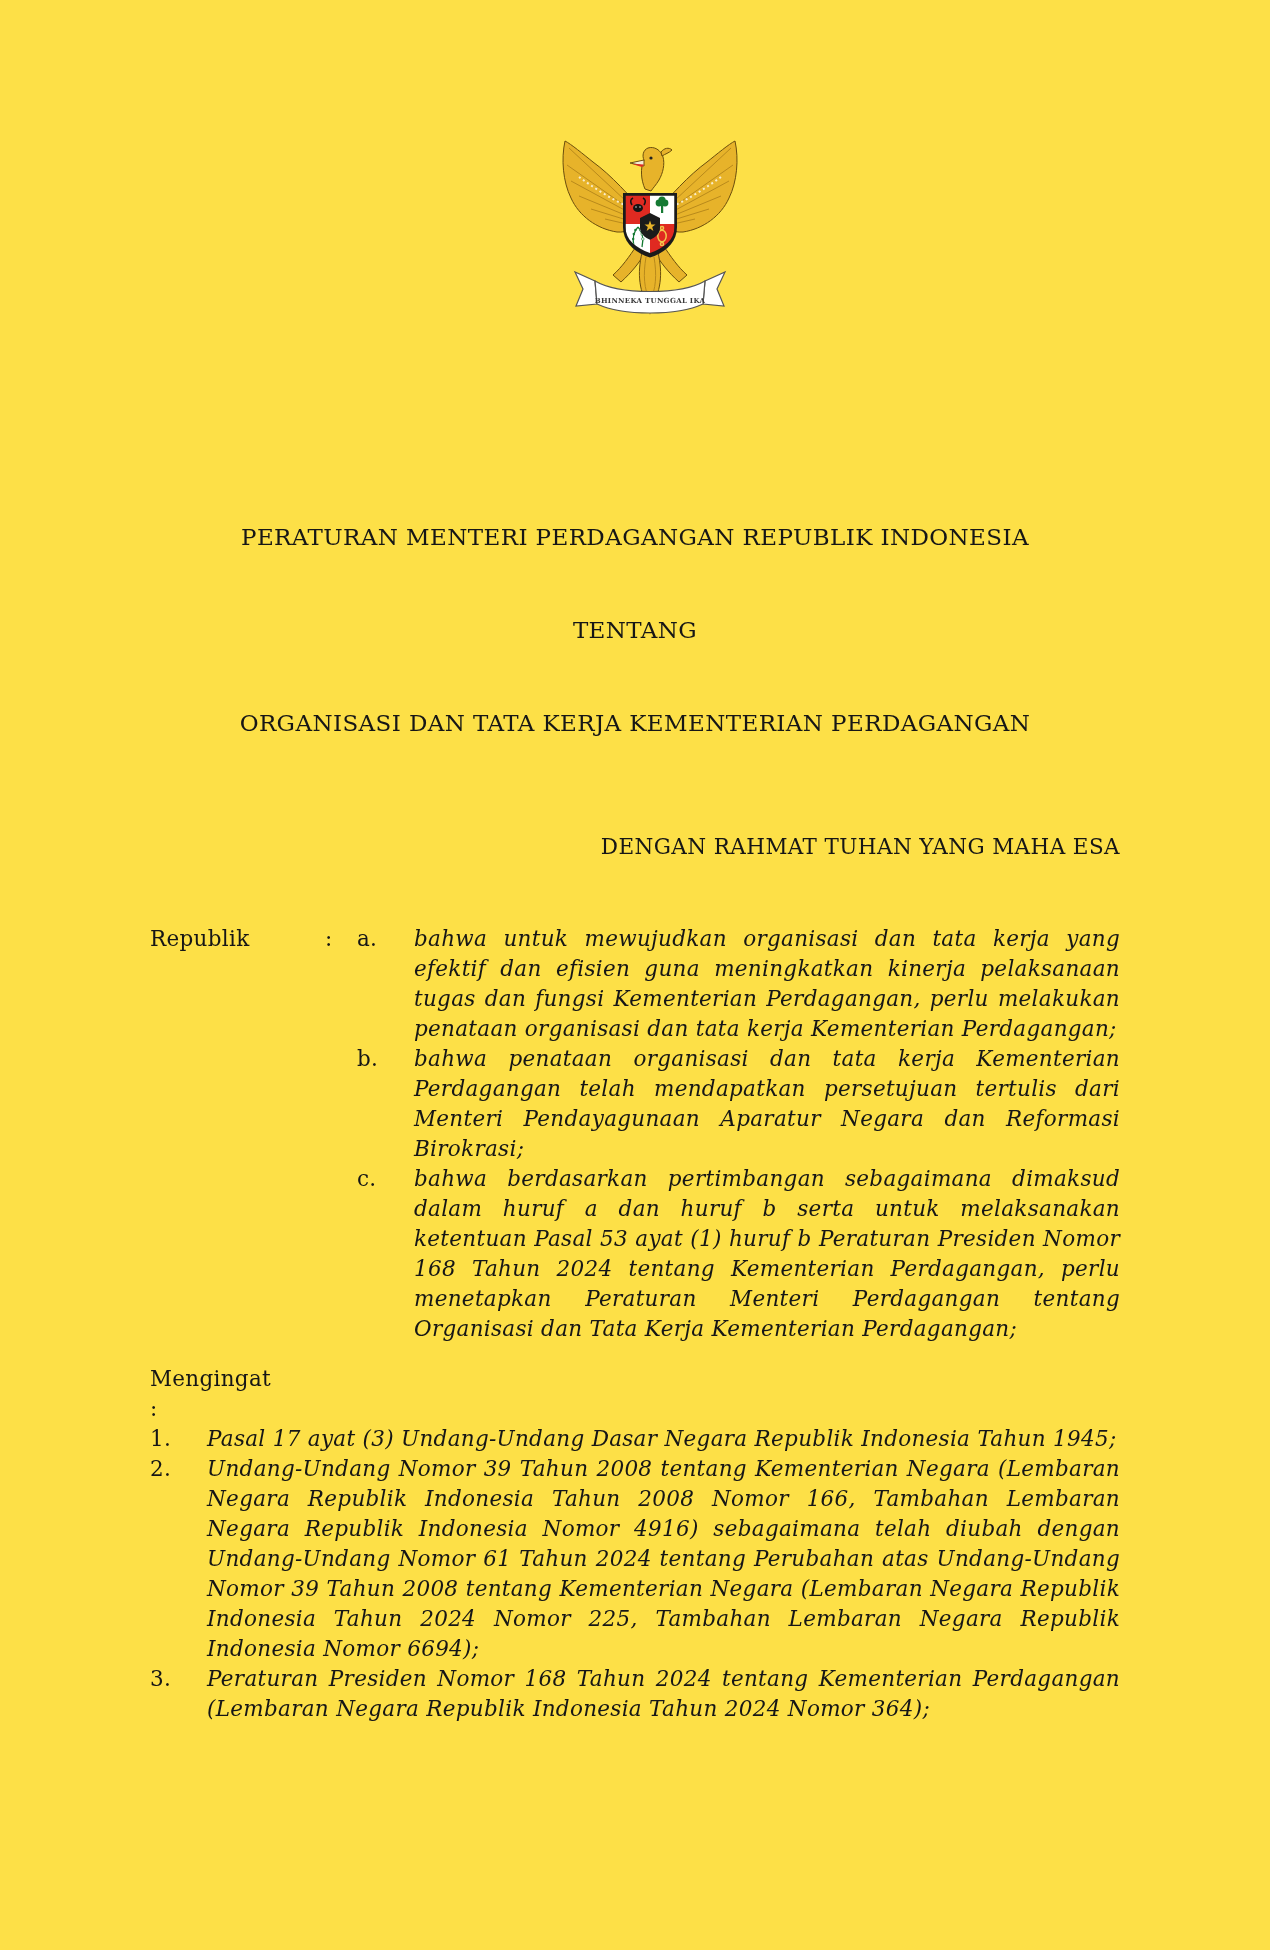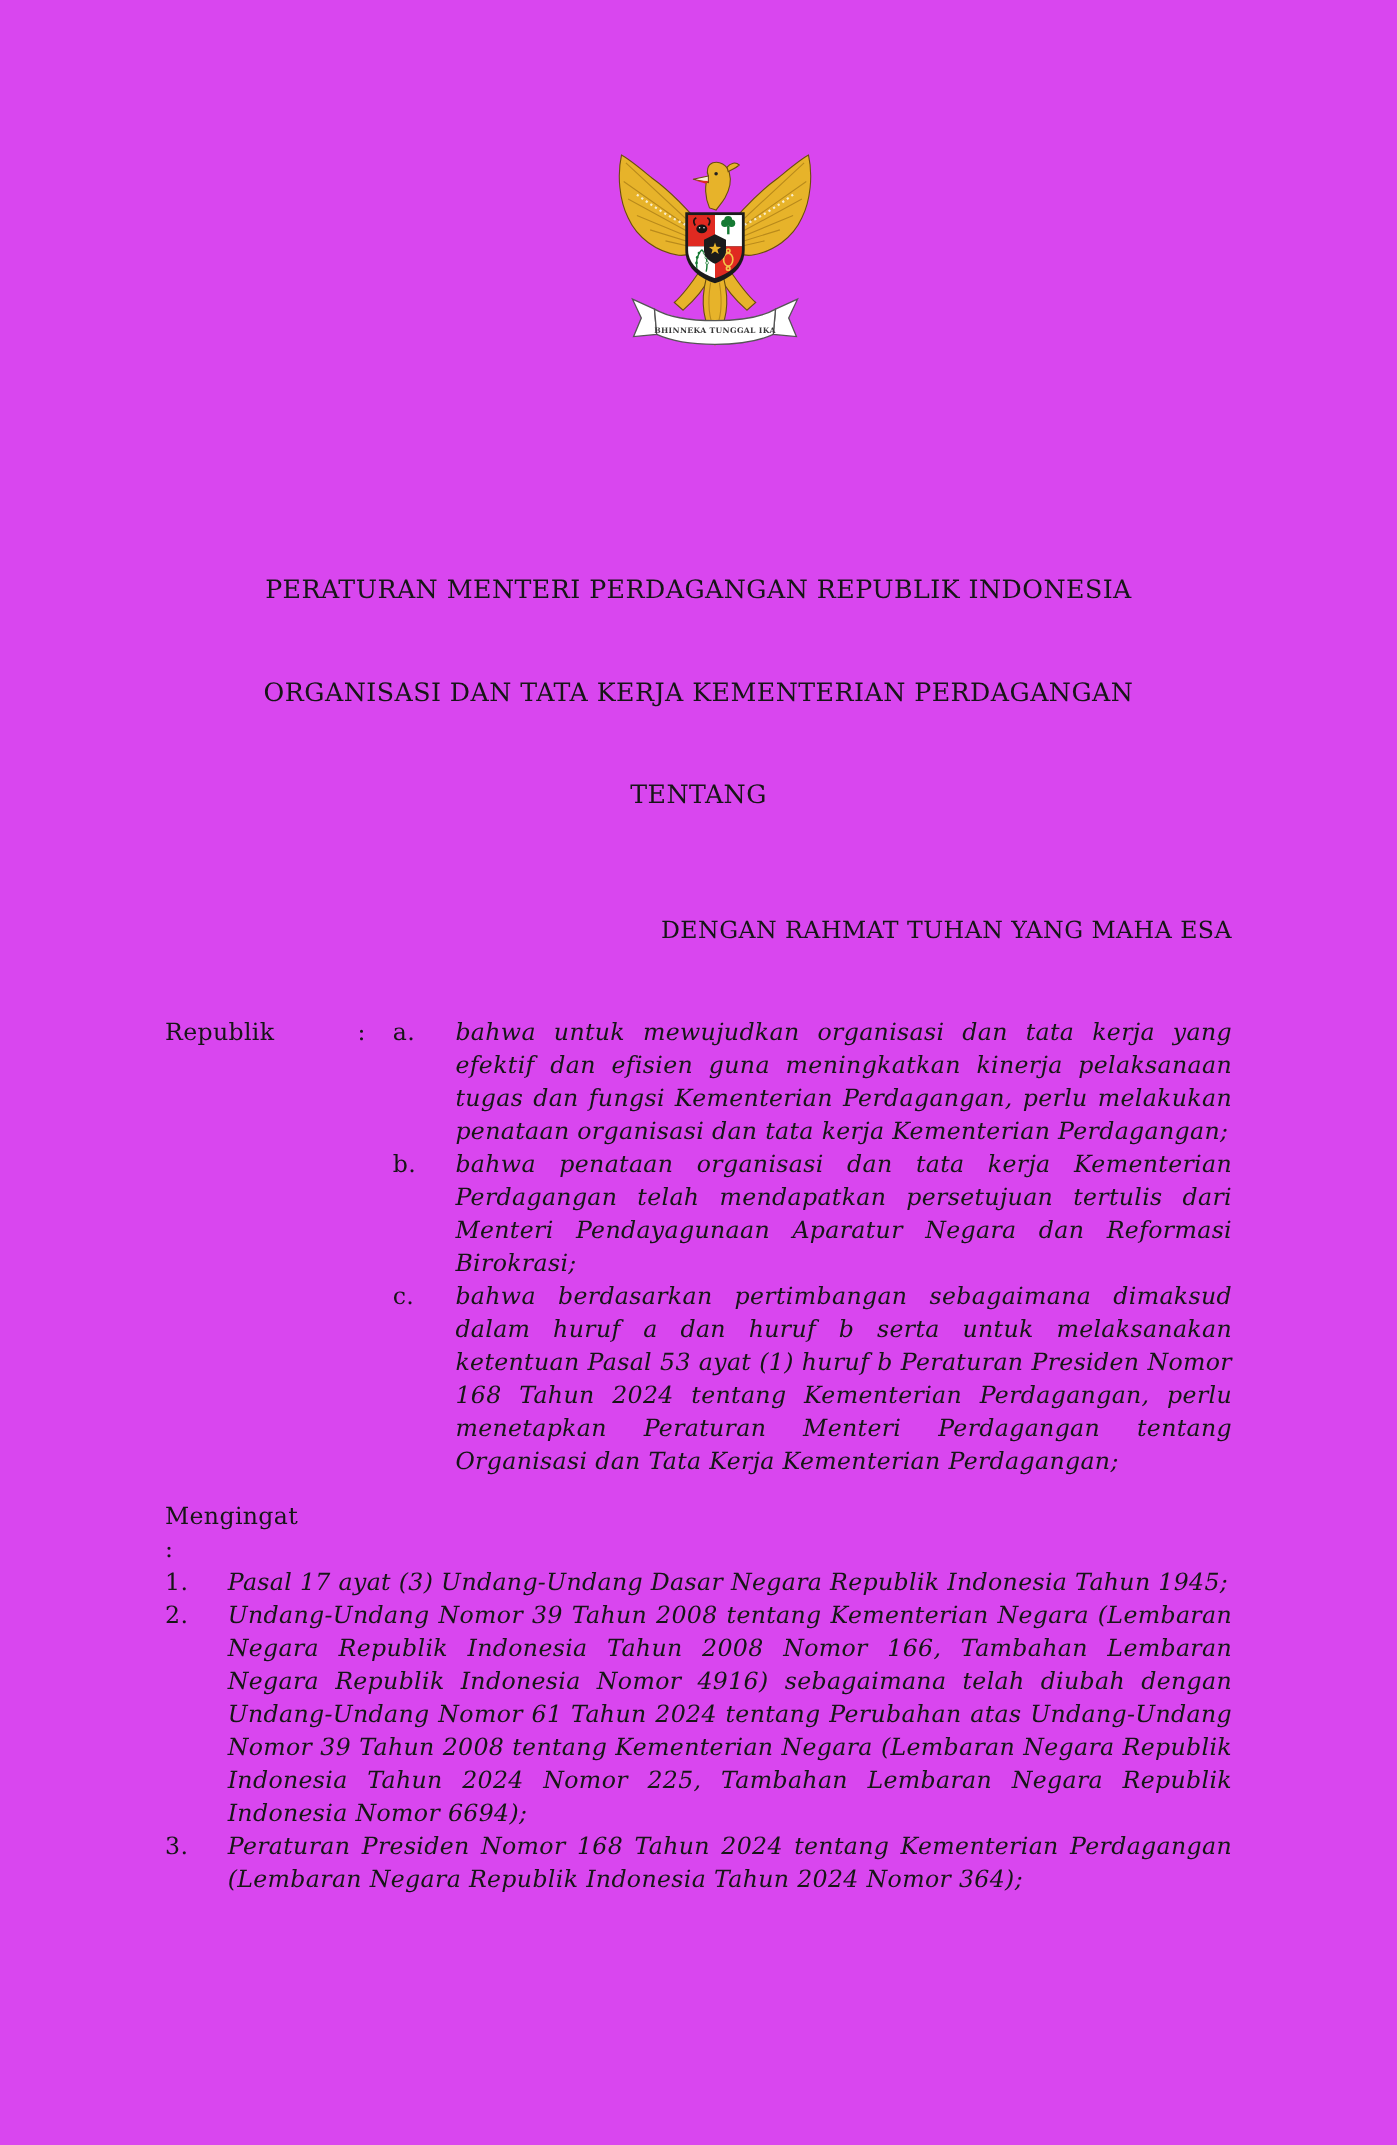--- a/index.html
+++ b/index.html
@@ -2,21 +2,21 @@
 <html style="--emblem-gold: #E7B32A; --emblem-gold-dark: #B98A1B; --shield-red: #E02A21; --shield-black: #1b1b1b; --leaf-green: #157a33; --text: #161616;"><head>
 <meta charset="utf-8">
 <style>
   html, body { margin: 0; padding: 0; background: #ffffff; }
   .page {
     position: relative;
     width: 1270px;
     height: 1950px;
     box-sizing: border-box;
     padding: 135px 150px 0 150px;
-    background: #d946ef;
+    background: #fde047;
     font-family: "DejaVu Serif", "Liberation Serif", serif;
     color: #161616;
     overflow: hidden;
   }
   .emblem-wrap { height: 190px; }
   .emblem-wrap svg {
     display: block;
     width: 182px;
     height: 190px;
     margin: 0 auto;
@@ -168,22 +168,22 @@
         </g>
 
         <path d="M91 78 L101 83 V92.5 C101 98.5 96.5 102.5 91 104.8 C85.5 102.5 81 98.5 81 92.5 V83 Z" fill="var(--shield-black)"></path>
         <polygon fill="var(--emblem-gold)" points="91,85.5 92.4,89.4 96.5,89.5 93.2,92 94.4,95.9 91,93.6 87.6,95.9 88.8,92 85.5,89.5 89.6,89.4"></polygon>
       </g>
     </svg>
   </div>
 
   <div class="title-block">
     <div>PERATURAN MENTERI PERDAGANGAN REPUBLIK INDONESIA</div>
+    <div>TENTANG</div>
     <div>ORGANISASI DAN TATA KERJA KEMENTERIAN PERDAGANGAN</div>
-    <div>TENTANG</div>
   </div>
 
   <div class="invocation">DENGAN RAHMAT TUHAN YANG MAHA ESA</div>
 
   <section class="clause clause-considerations">
     <div class="col-label">Republik</div>
     <div class="col-colon">:</div>
     <div class="col-items">
       <div class="item">
         <span class="marker">a.</span>

